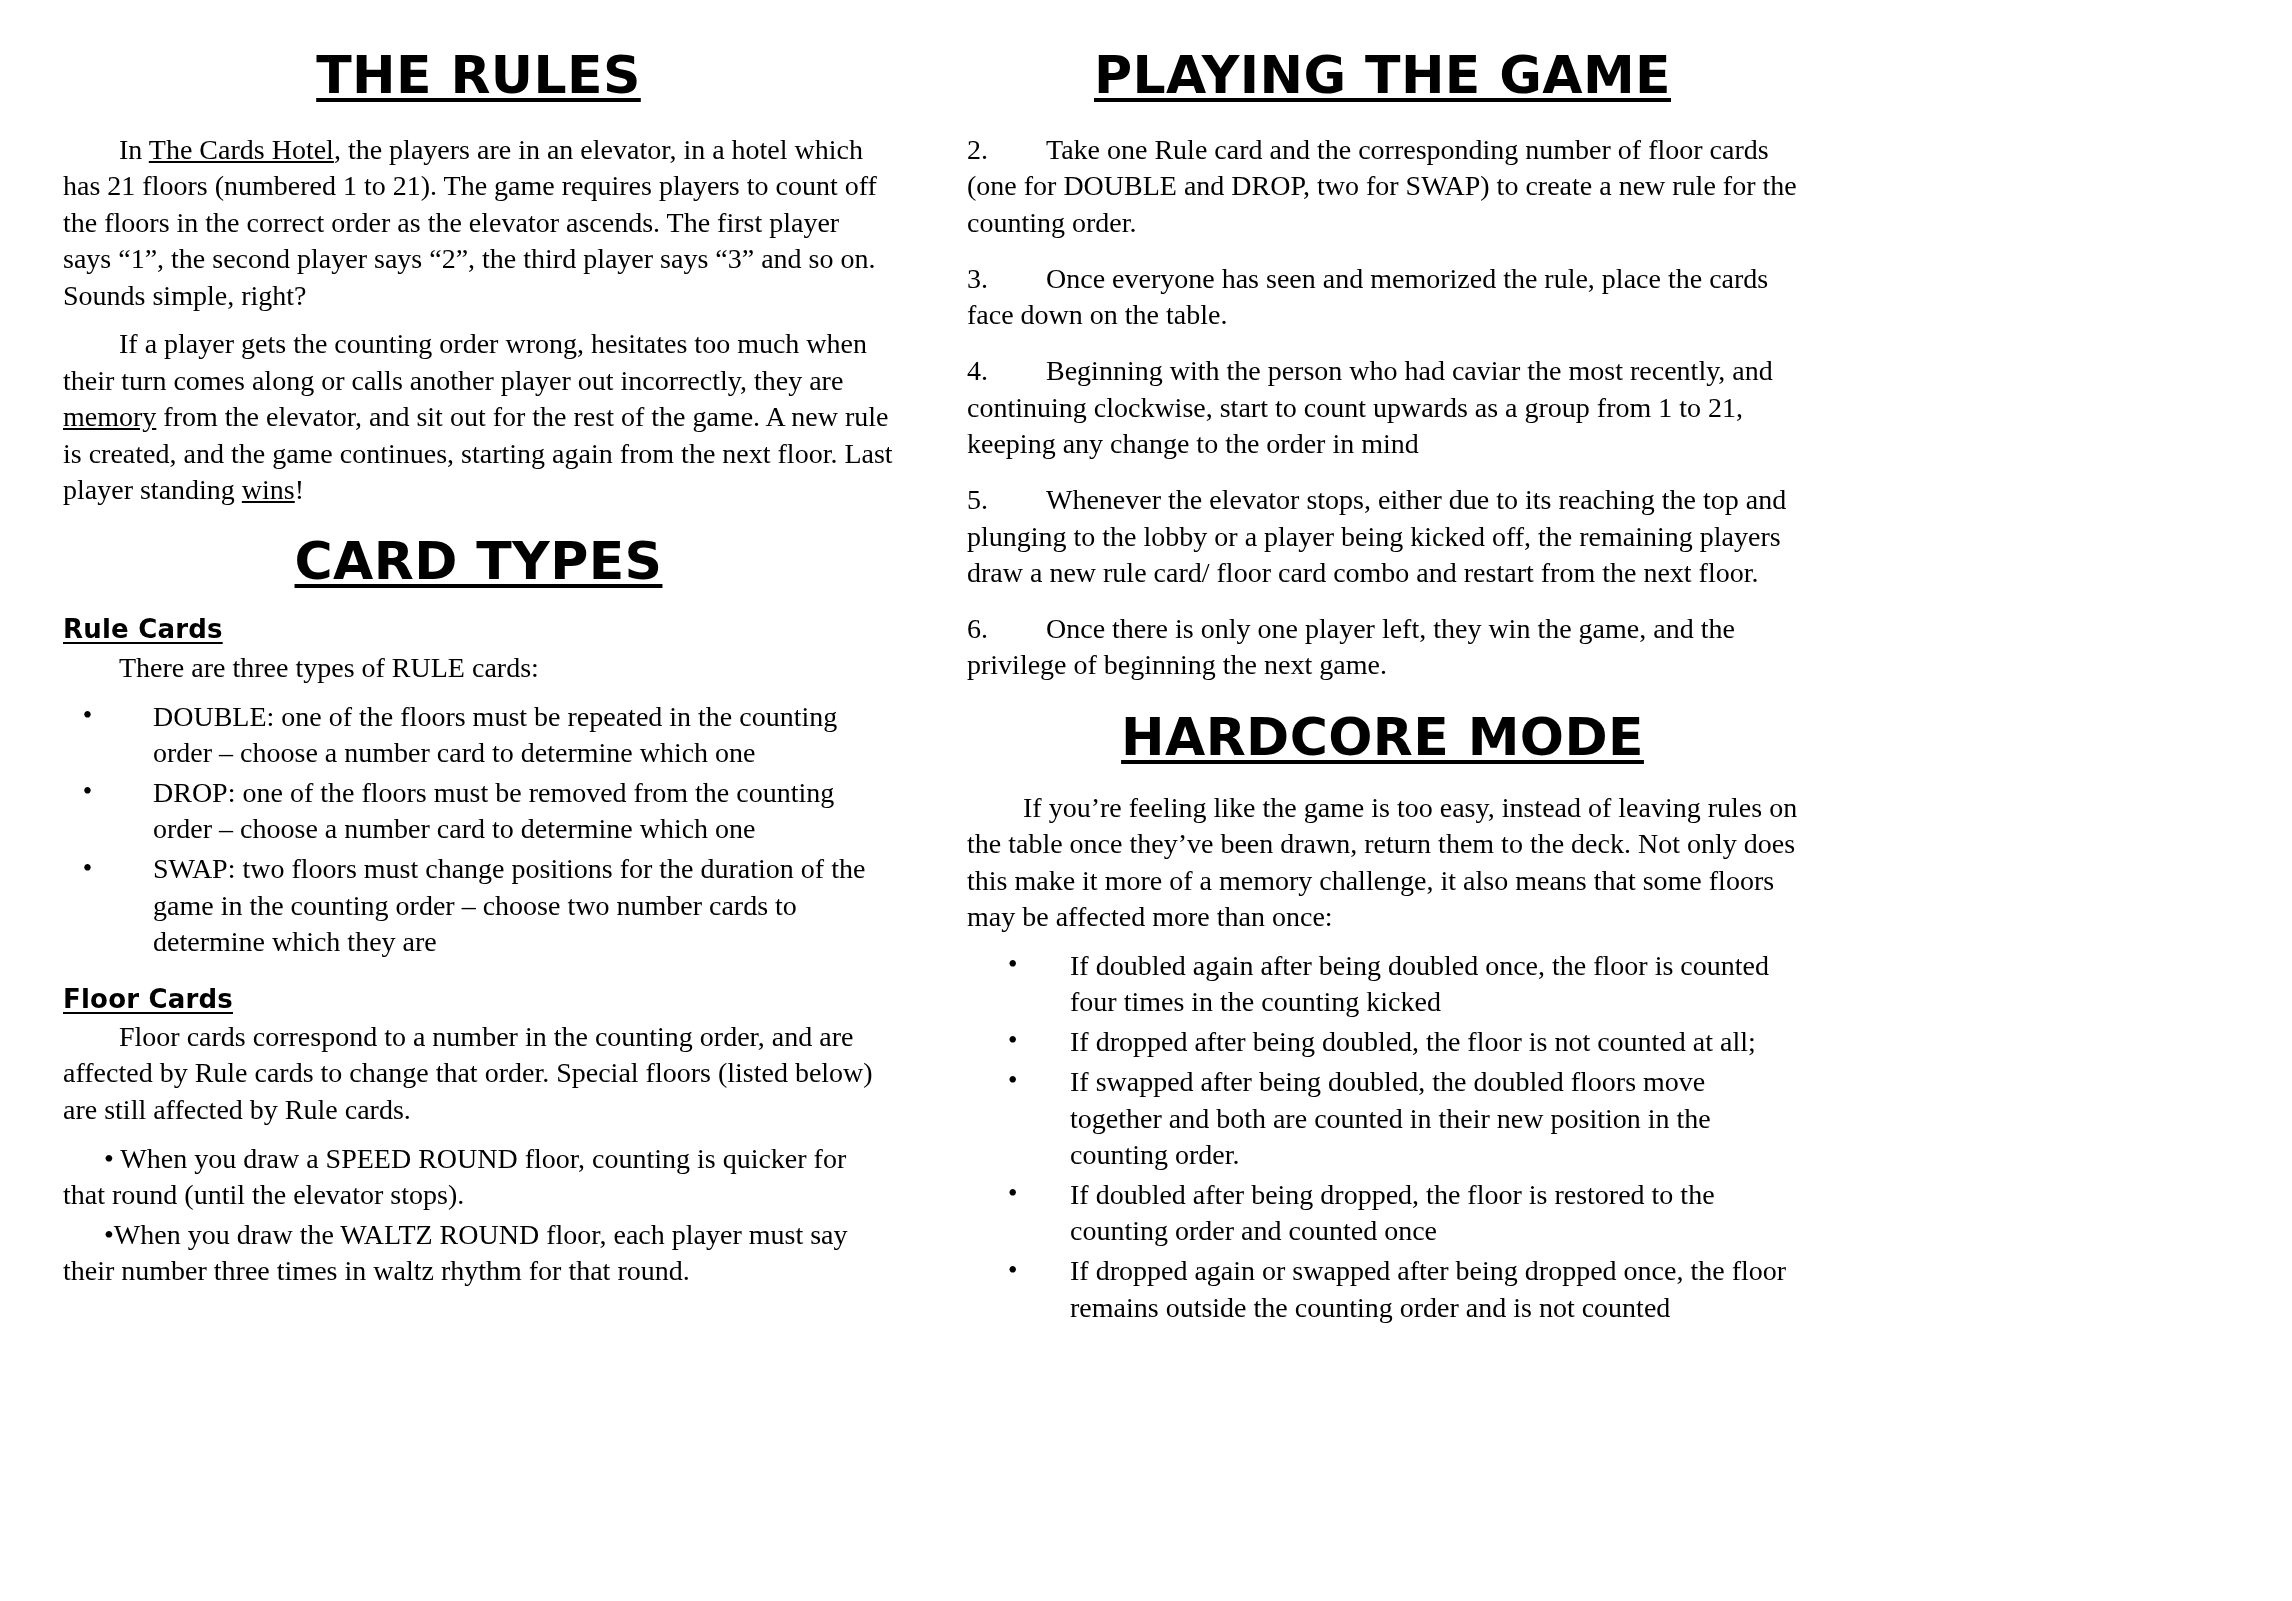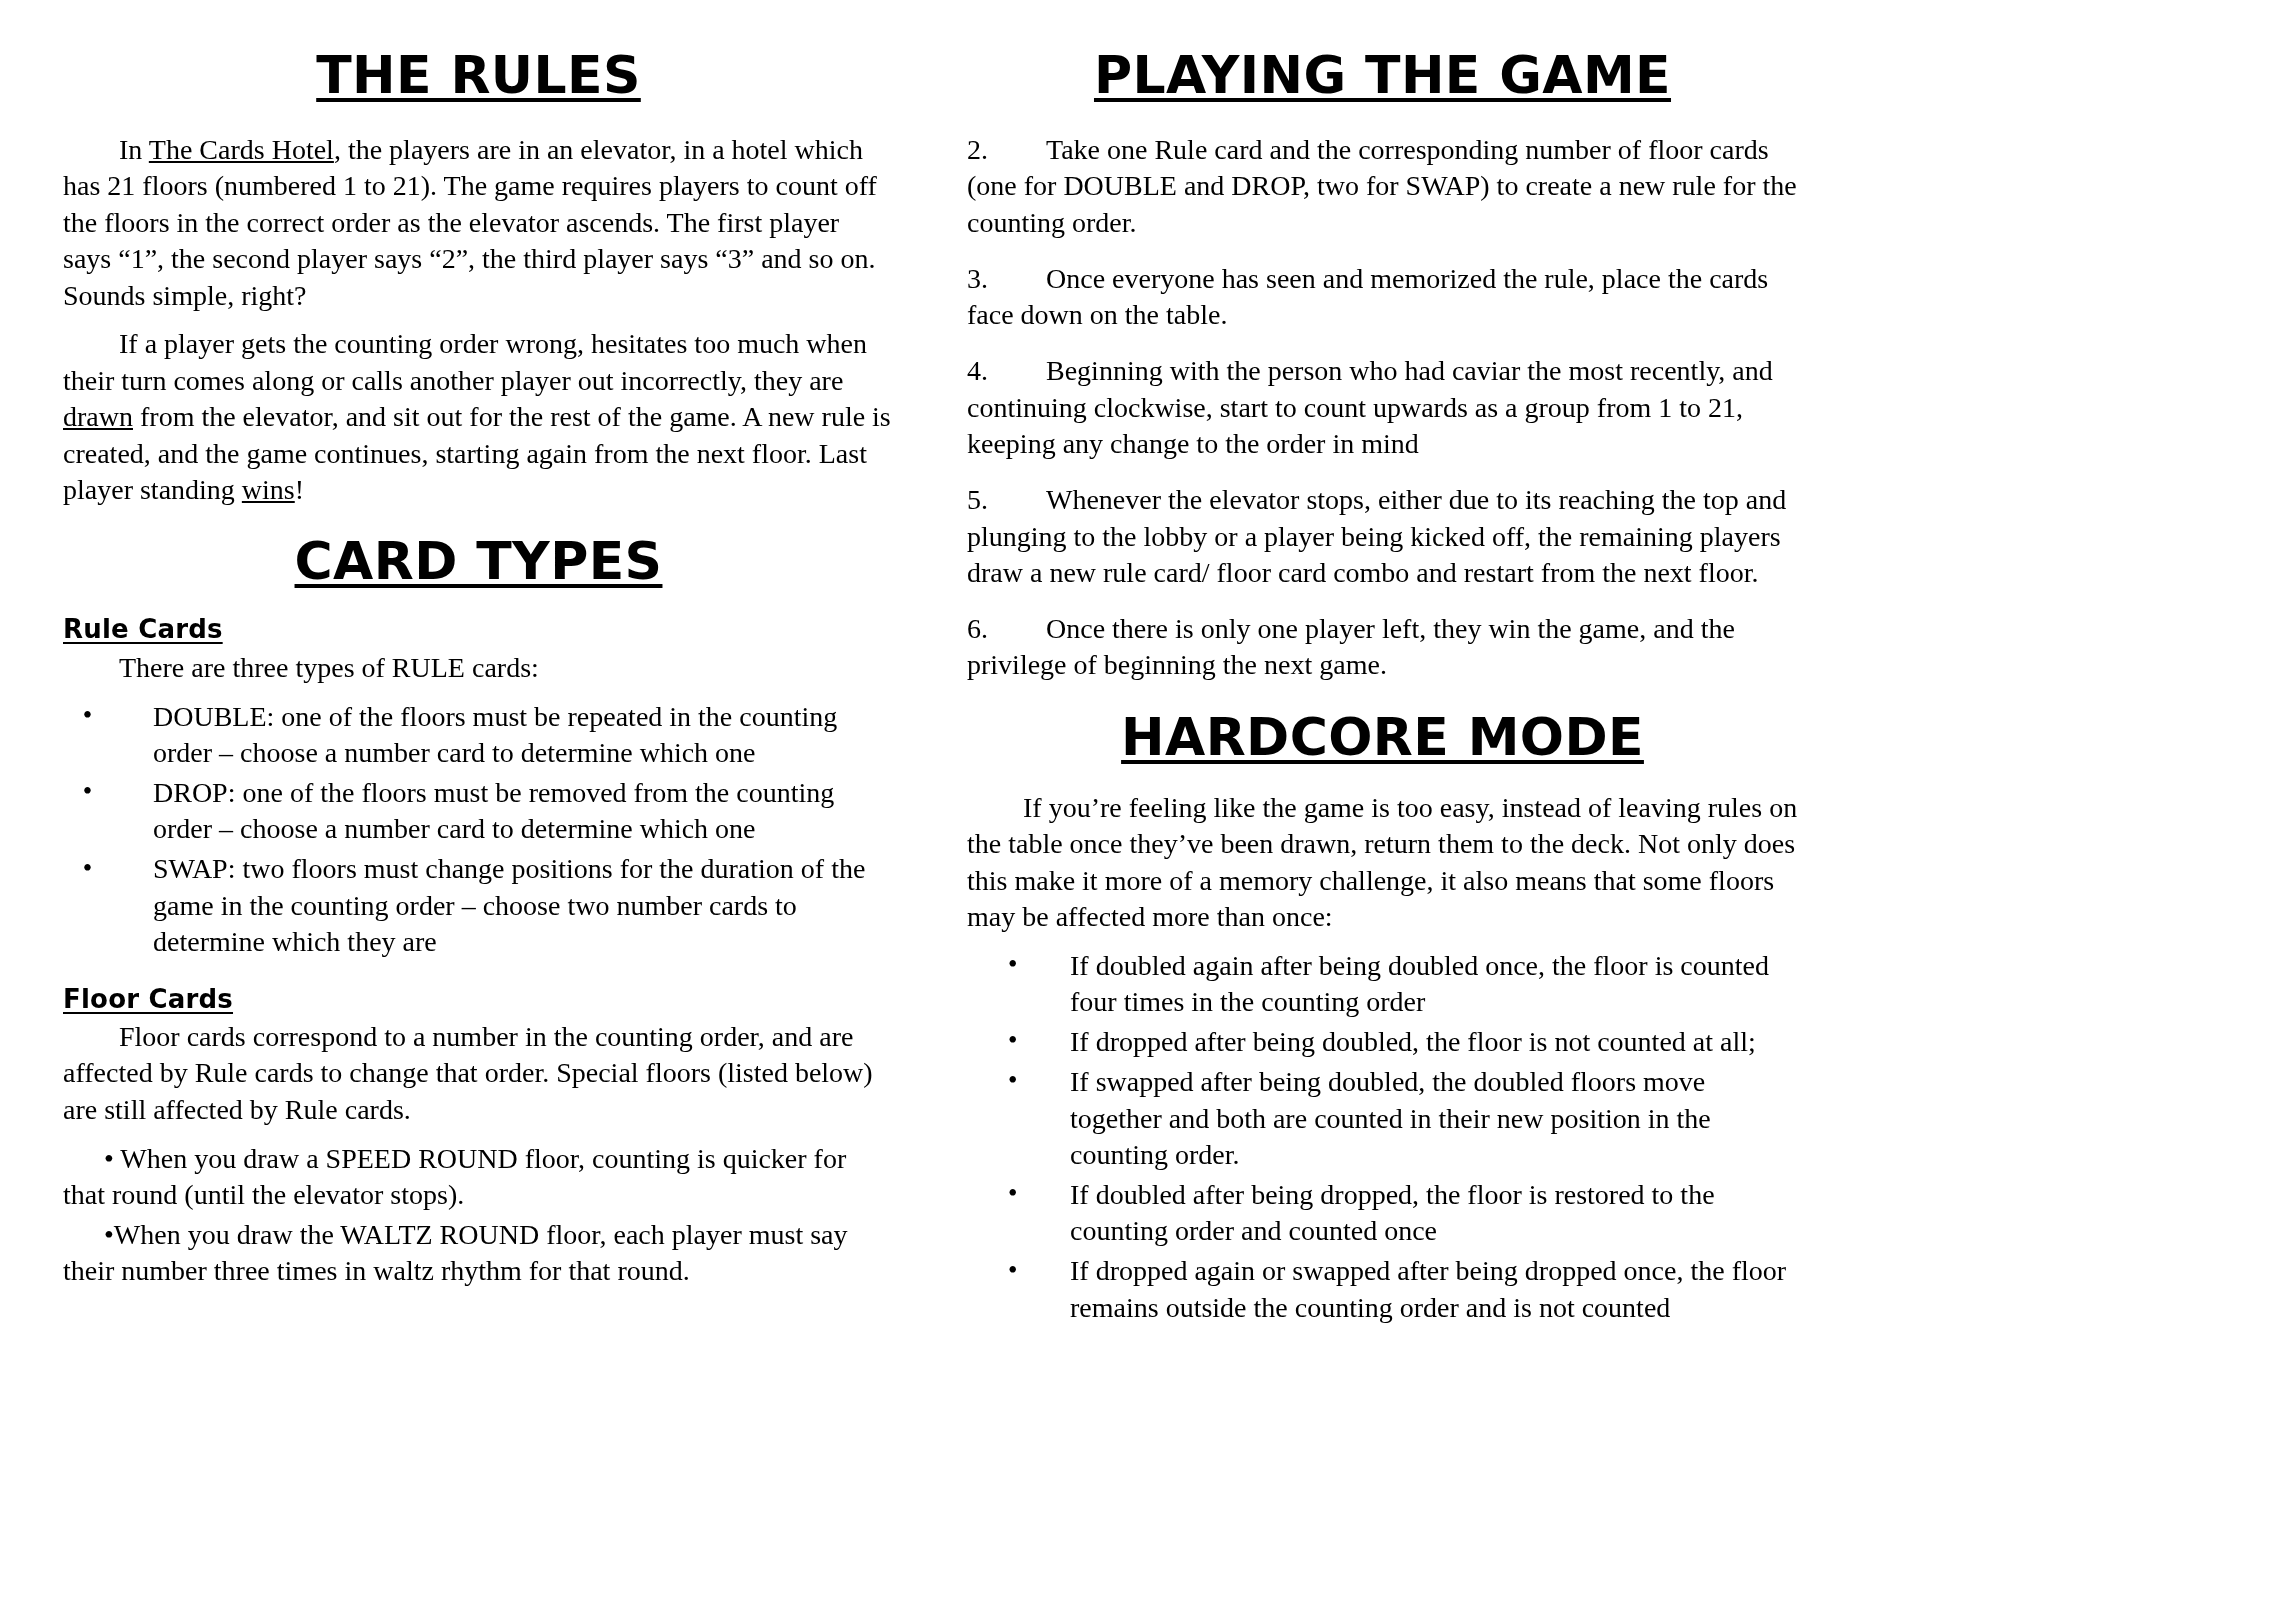--- a/index.html
+++ b/index.html
@@ -113,21 +113,21 @@
   <div class="column col-left">
 
     <h1 class="section-title">THE RULES</h1>
 
     <p class="body">
       <span style="text-indent:0;">In <span class="uline">The Cards Hotel</span>, the players are in an elevator, in a hotel which has 21 floors (numbered 1 to 21). The game requires players to count off the floors in the correct order as the elevator ascends. The first player says “1”, the second player says “2”, the third player says “3” and so on. Sounds simple, right?</span>
     </p>
 
 
     <p class="body">
-      If a player gets the counting order wrong, hesitates too much when their turn comes along or calls another player out incorrectly, they are <span class="uline">drawn</span> from the elevator, and sit out for the rest of the game. A new rule is created, and the game continues, starting again from the next floor. Last player standing <span class="uline">wins</span>!
+      If a player gets the counting order wrong, hesitates too much when their turn comes along or calls another player out incorrectly, they are <span class="uline">memory</span> from the elevator, and sit out for the rest of the game. A new rule is created, and the game continues, starting again from the next floor. Last player standing <span class="uline">wins</span>!
     </p>
 
     <h1 class="section-title tight">CARD TYPES</h1>
 
     <h2 class="sub-title">Rule Cards</h2>
 
     <p class="body">There are three types of RULE cards:</p>
 
     <ul class="bullets">
       <li>DOUBLE: one of the floors must be repeated in the counting order – choose a number card to determine which one</li>
@@ -154,21 +154,21 @@
       <li><span class="num">4.</span><span>Beginning with the person who had caviar the most recently, and continuing clockwise, start to count upwards as a group from 1 to 21, keeping any change to the order in mind</span></li>
       <li><span class="num">5.</span><span>Whenever the elevator stops, either due to its reaching the top and plunging to the lobby or a player being kicked off, the remaining players draw a new rule card/ floor card combo and restart from the next floor.</span></li>
       <li><span class="num">6.</span><span>Once there is only one player left, they win the game, and the privilege of beginning the next game.</span></li>
     </ol>
 
     <h1 class="section-title tight">HARDCORE MODE</h1>
 
     <p class="body">If you’re feeling like the game is too easy, instead of leaving rules on the table once they’ve been drawn, return them to the deck. Not only does this make it more of a memory challenge, it also means that some floors may be affected more than once:</p>
 
     <ul class="bullets right">
-      <li>If doubled again after being doubled once, the floor is counted four times in the counting order</li>
+      <li>If doubled again after being doubled once, the floor is counted four times in the counting kicked</li>
       <li>If dropped after being doubled, the floor is not counted at all;</li>
       <li>If swapped after being doubled, the doubled floors move together and both are counted in their new position in the counting order.</li>
       <li>If doubled after being dropped, the floor is restored to the counting order and counted once</li>
       <li>If dropped again or swapped after being dropped once, the floor remains outside the counting order and is not counted</li>
     </ul>
 
   </div>
 
 </div>
 

